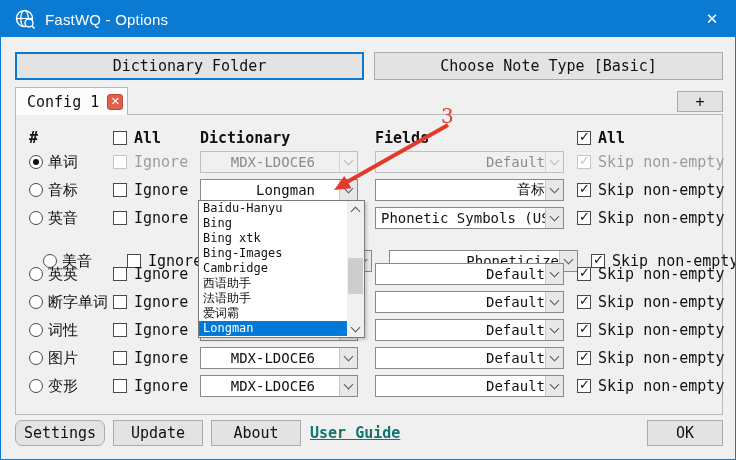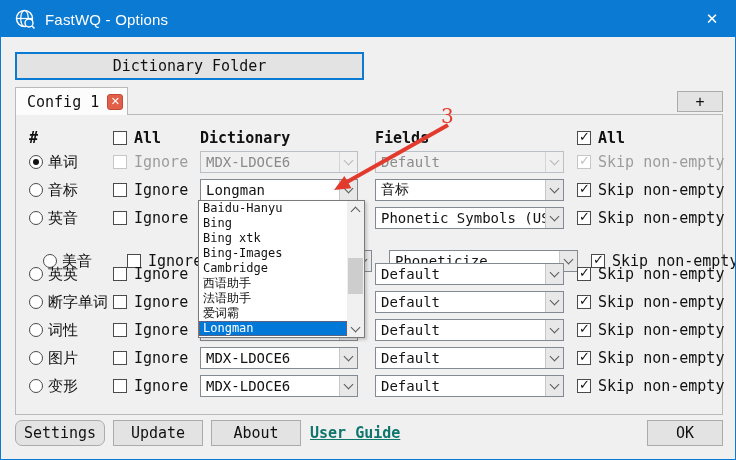--- a/index.html
+++ b/index.html
@@ -46,21 +46,21 @@
     position:relative;flex:0 0 auto;}
   .cb.checked::after{content:"✓";position:absolute;left:1px;top:-3px;font-size:13px;color:#111;
     font-family:"DejaVu Sans",sans-serif;}
   .cb.dis{border-color:#c6c6c6;}
   .cb.dis.checked::after{color:#c0c0c0;}
   .radio{width:14px;height:14px;border:1px solid #4a4a4a;border-radius:50%;background:#fff;
     display:inline-block;position:relative;flex:0 0 auto;}
   .radio.selected::after{content:"";position:absolute;left:3px;top:3px;width:6px;height:6px;
     border-radius:50%;background:#111;}
   
-  .trow{position:absolute;left:0;width:736px;height:28px;z-index:2;}
+  .trow{position:absolute;left:0;width:736px;height:28px;z-index:2;text-align:right;}
   .trow>*{position:absolute;top:50%;transform:translateY(-50%);}
   .r-radio{left:28px;}
   .r-label{left:47px;white-space:nowrap;}
   .r-ign{left:112px;}
   .r-ign-label{left:133px;}
   .r-skip{left:576px;}
   .r-skip-label{left:597px;white-space:nowrap;}
   .combo{height:22px;background:#fff;border:1px solid #848a92;display:flex;align-items:center;}
   .combo .ct{flex:1;padding-left:5px;font-size:14px;white-space:nowrap;overflow:hidden;}
   .combo .cbtn{width:18px;height:100%;background:#e8e8e8;border-left:1px solid #c7c7c7;
@@ -110,20 +110,21 @@
       <ellipse cx="10.5" cy="10.5" rx="3.8" ry="8" fill="none" stroke="#fff" stroke-width="1.2"></ellipse>
       <line x1="2.5" y1="10.5" x2="18.5" y2="10.5" stroke="#fff" stroke-width="1.2"></line>
       <circle cx="15" cy="15" r="4" fill="#0b7ad3" stroke="#fff" stroke-width="1.4"></circle>
       <line x1="18" y1="18" x2="20.5" y2="20.5" stroke="#fff" stroke-width="1.6"></line>
     </svg>
     <span id="title-text">FastWQ - Options</span>
     <span id="close-btn">✕</span>
   </div>
 
   <div class="btn" id="btn-dict-folder">Dictionary Folder</div>
+  <div class="btn" id="btn-note-type">Choose Note Type [Basic]</div>
 
   <div id="tab-config">
     <span>Config 1</span>
     <span id="tab-close">✕</span>
   </div>
   <div class="btn" id="btn-add-tab">+</div>
 
   <div id="panel"></div>
 
   <div class="hdr" id="hdr-hash">#</div>

